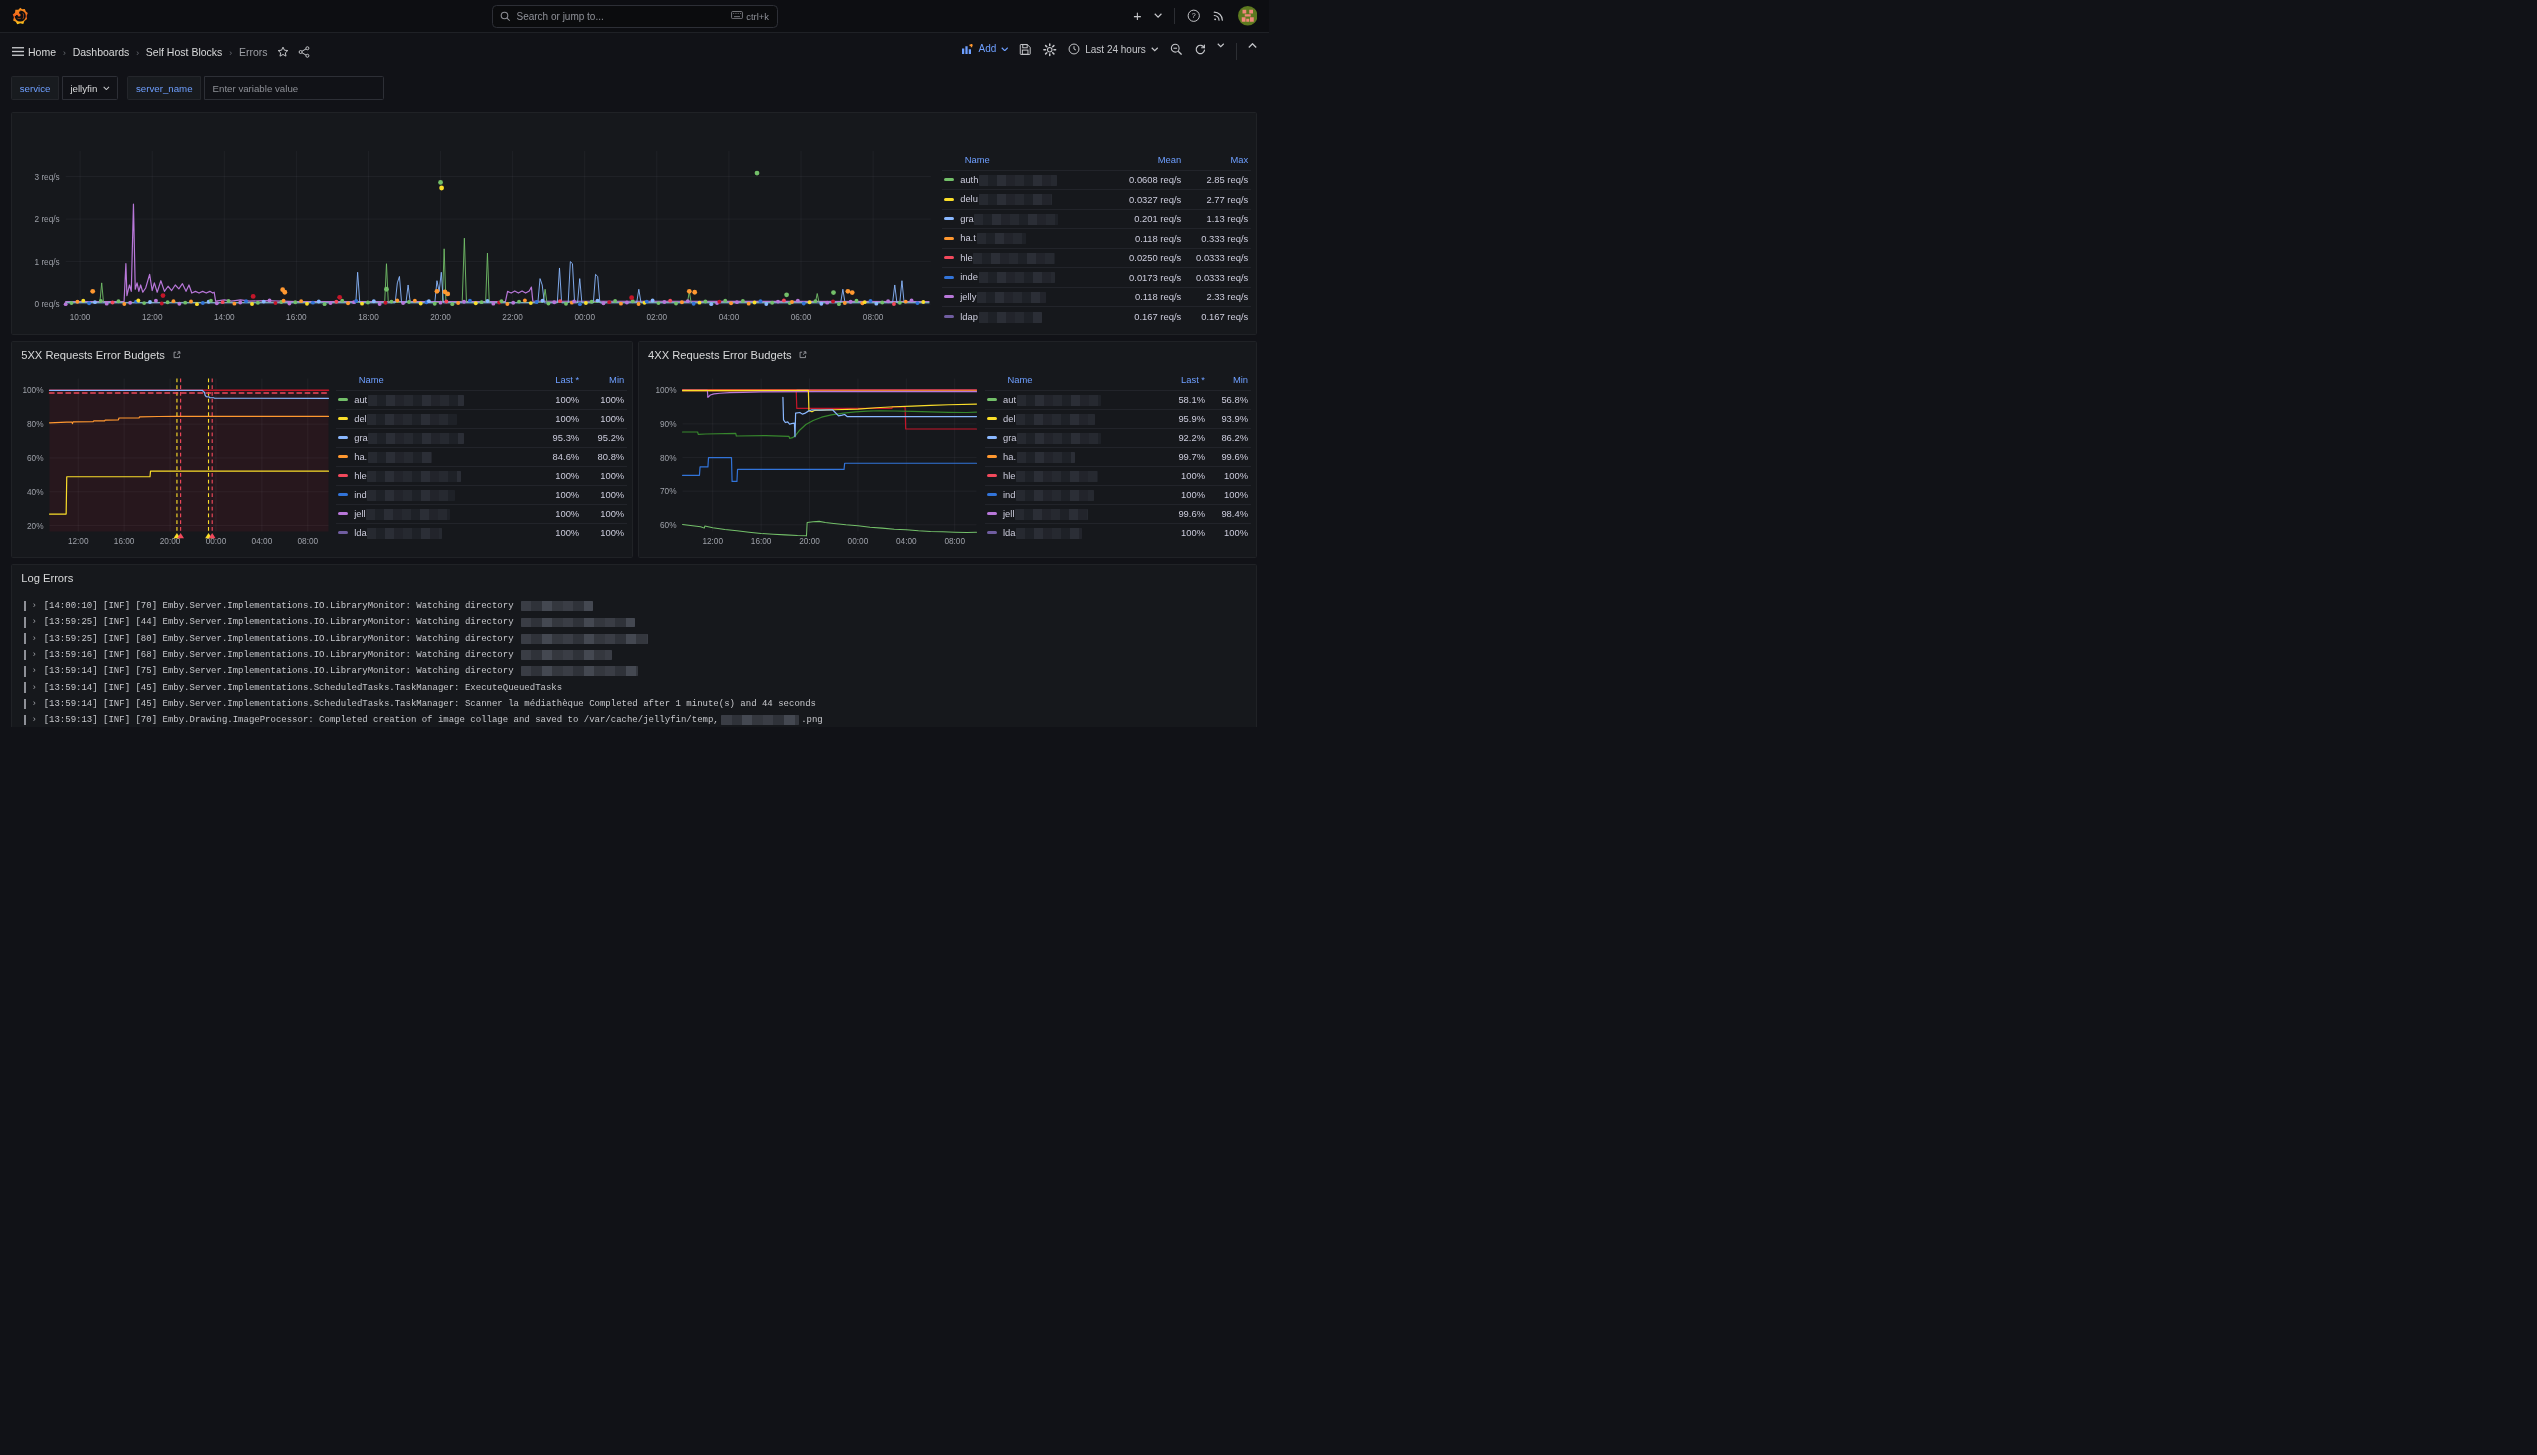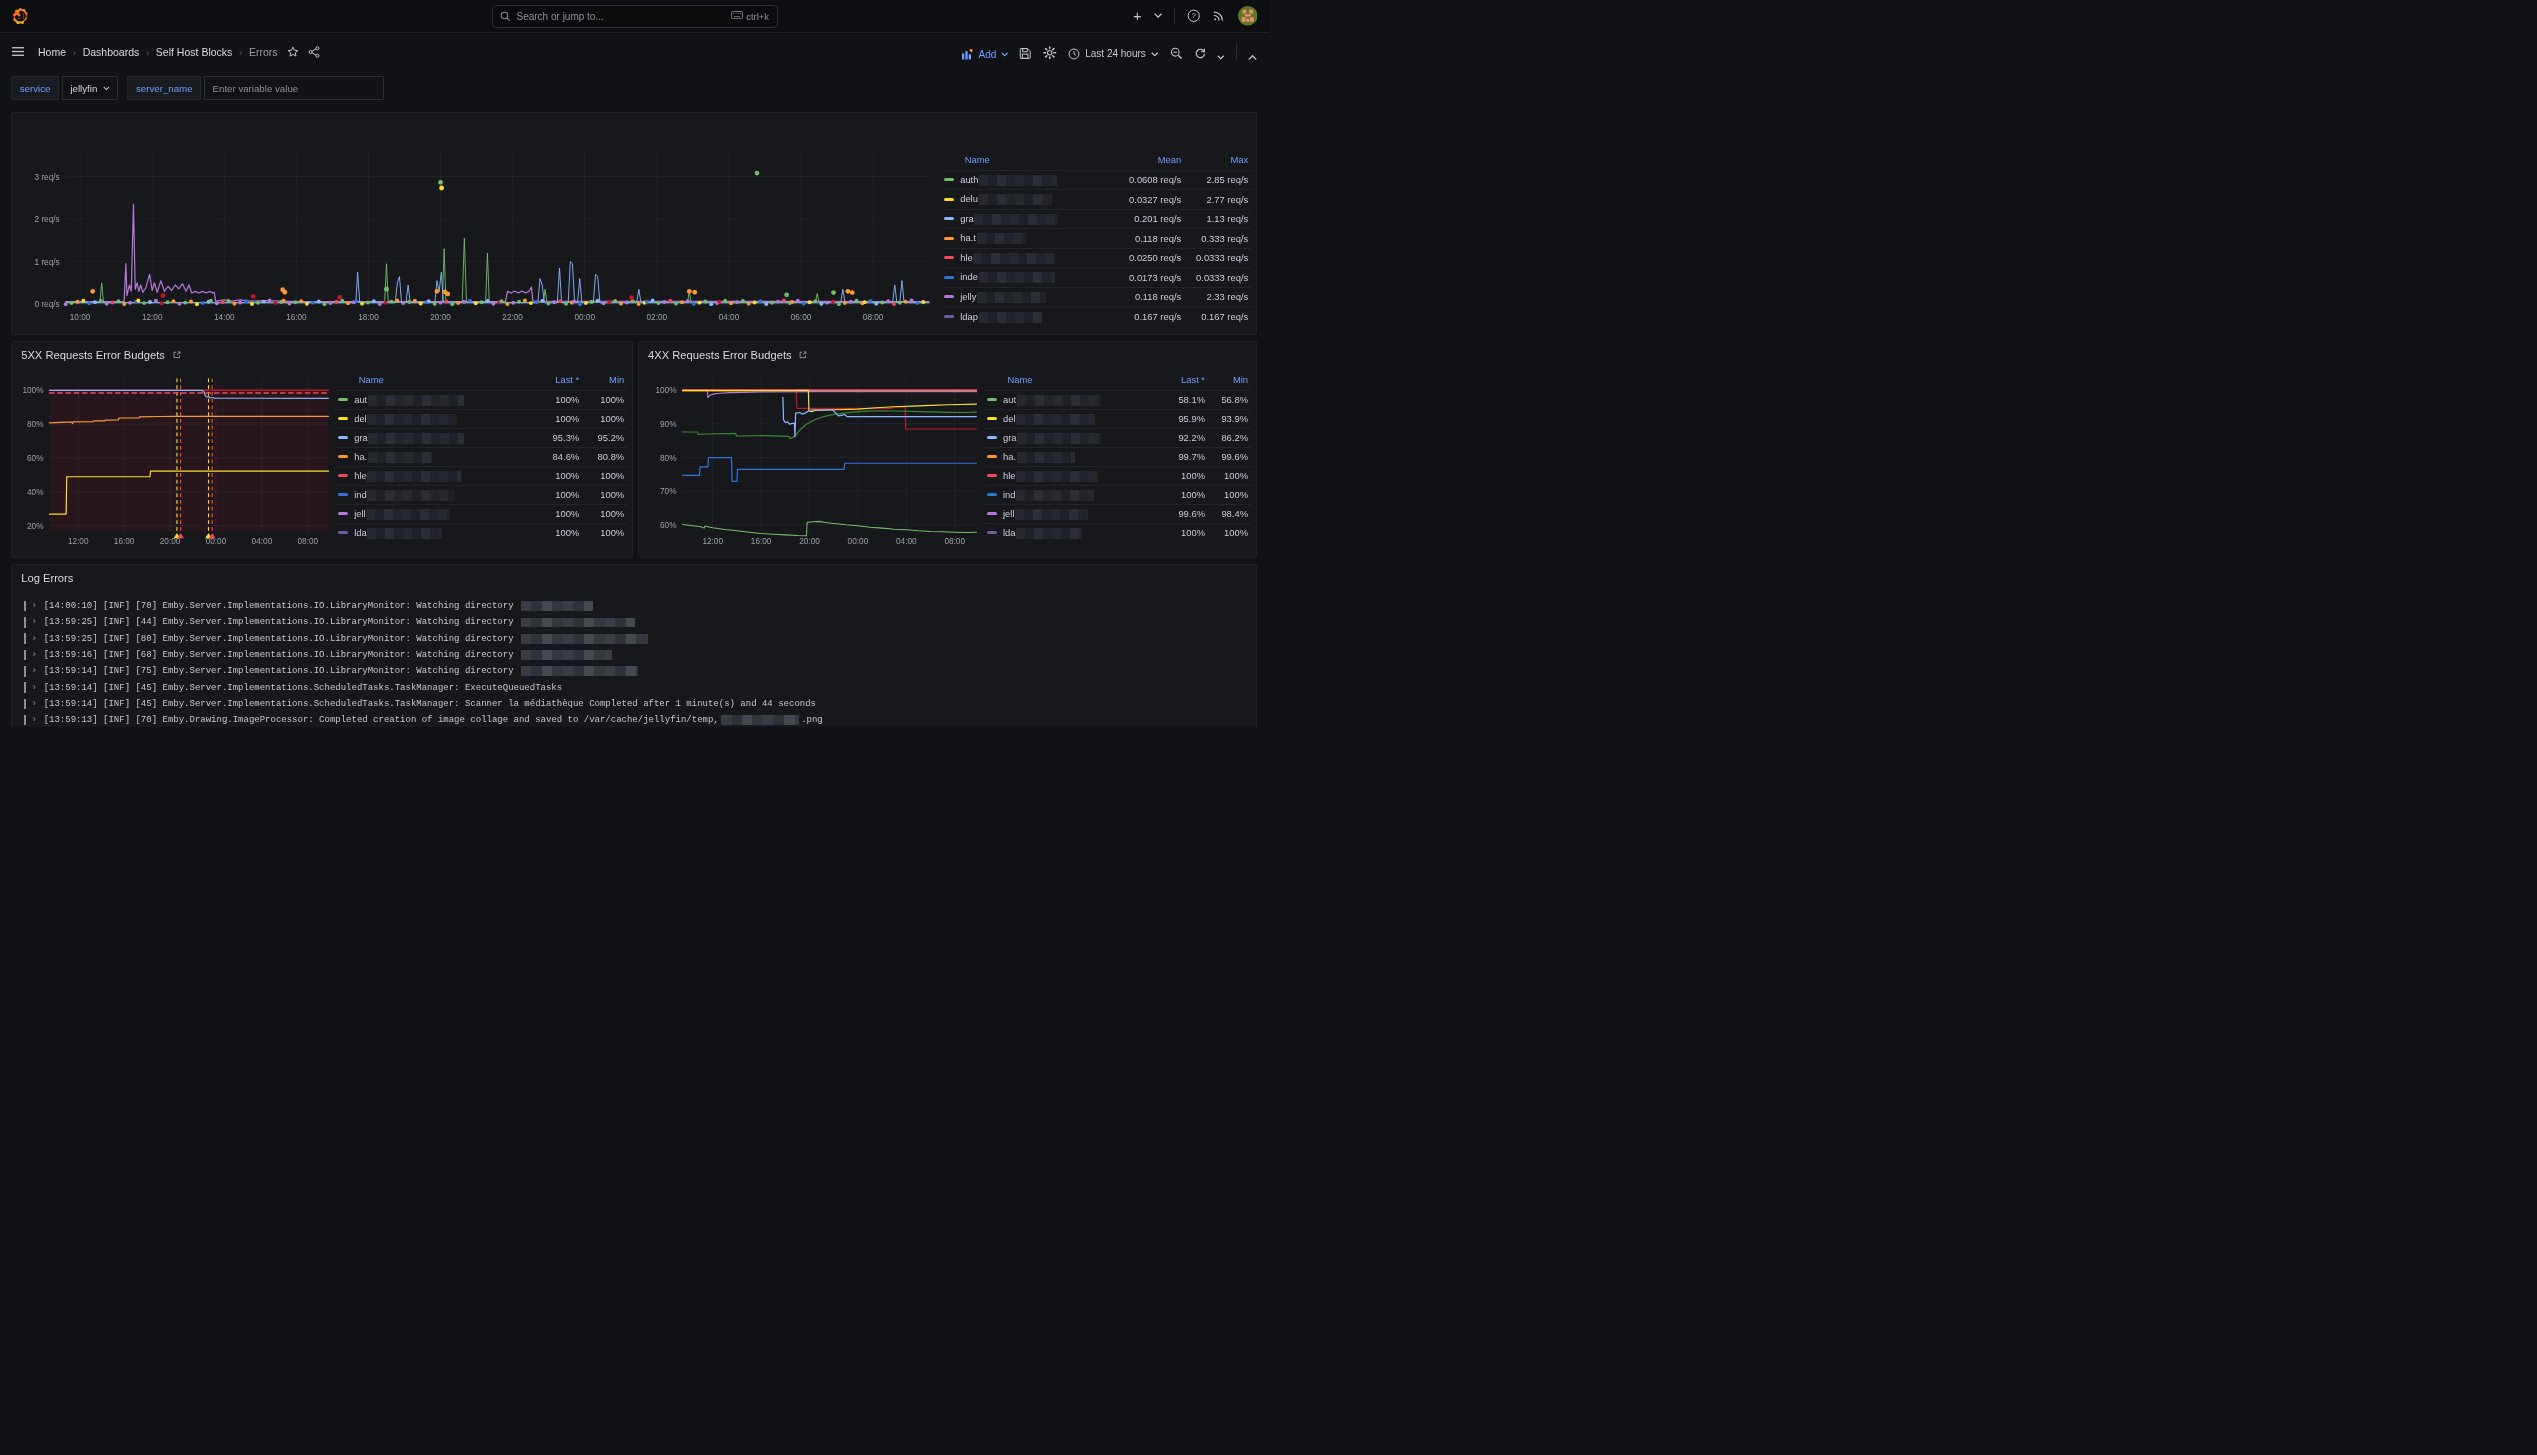--- a/index.html
+++ b/index.html
@@ -26,26 +26,26 @@
   .searchbox .ph { color:#8e9097; font-size:10px; flex:1; }
   .searchbox .kbd-hint { display:flex; align-items:flex-start; gap:3.7px; color:#8e9097; font-size:9.4px; }
   .topnav-right { margin-left:auto; display:flex; align-items:center; gap:12px; }
   .vdiv { width:0.7px; height:16.5px; background:#2c2e33; }
 
   
   .subnav {
     position:absolute; left:0; top:33px; right:0; height:37px;
     display:flex; align-items:center; padding:0 12px; background:#111217; z-index:10;
   }
-  .crumbs { display:flex; align-items:flex-end; gap:6.7px; font-size:10.5px; margin-left:14px; }
+  .crumbs { display:flex; align-items:flex-end; gap:6.7px; font-size:10.5px; margin-left:4px; }
   .crumb { color:#d8d9da; cursor:pointer; }
   .crumb.current { color:#9d9fa5; cursor:default; }
   .crumb-sep { color:#63666d; font-size:9.7px; }
   .crumb-icons { display:flex; align-items:center; gap:9px; margin-left:9px; }
-  .subnav-right { margin-left:auto; display:flex; align-items:flex-end; gap:11.2px; }
+  .subnav-right { margin-left:auto; display:flex; align-items:flex-start; gap:11.2px; }
   .add-btn { display:flex; align-items:center; gap:4.5px; color:#6e9fff; font-size:10px; font-weight:500; cursor:pointer; }
   .timepick { display:flex; align-items:center; gap:5.2px; color:#c7c8cc; font-size:10px; cursor:pointer; }
 
   
   .vars { position:absolute; left:11.2px; top:76px; display:flex; align-items:center; gap:9px; }
   .var-group { display:flex; }
   .var-label {
     background:#181b1f; border:0.7px solid #24262b; color:#6e9fff;
     font-size:9.7px; padding:0 7.5px; height:24px; display:flex; align-items:center;
     border-radius:1.5px 0 0 1.5px;

